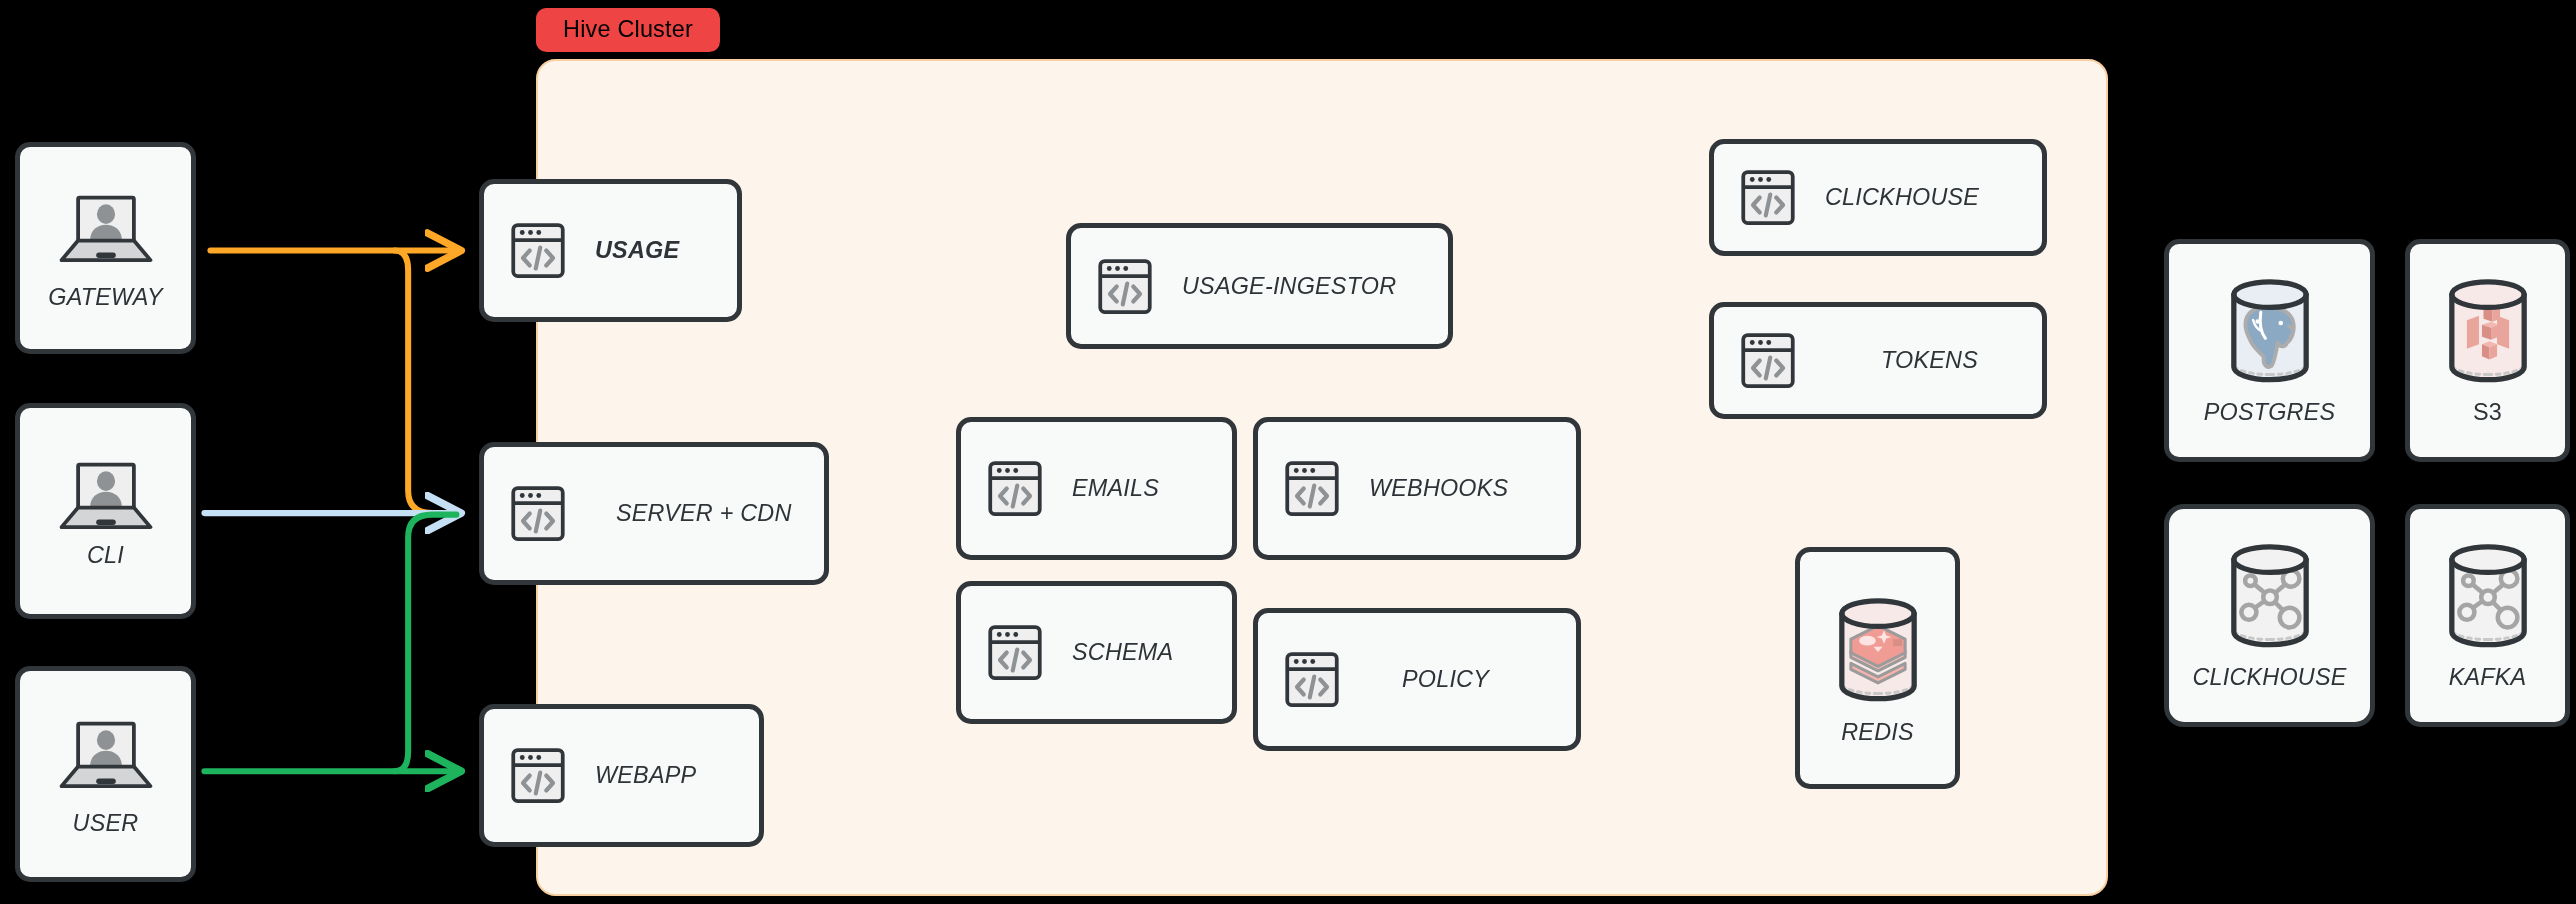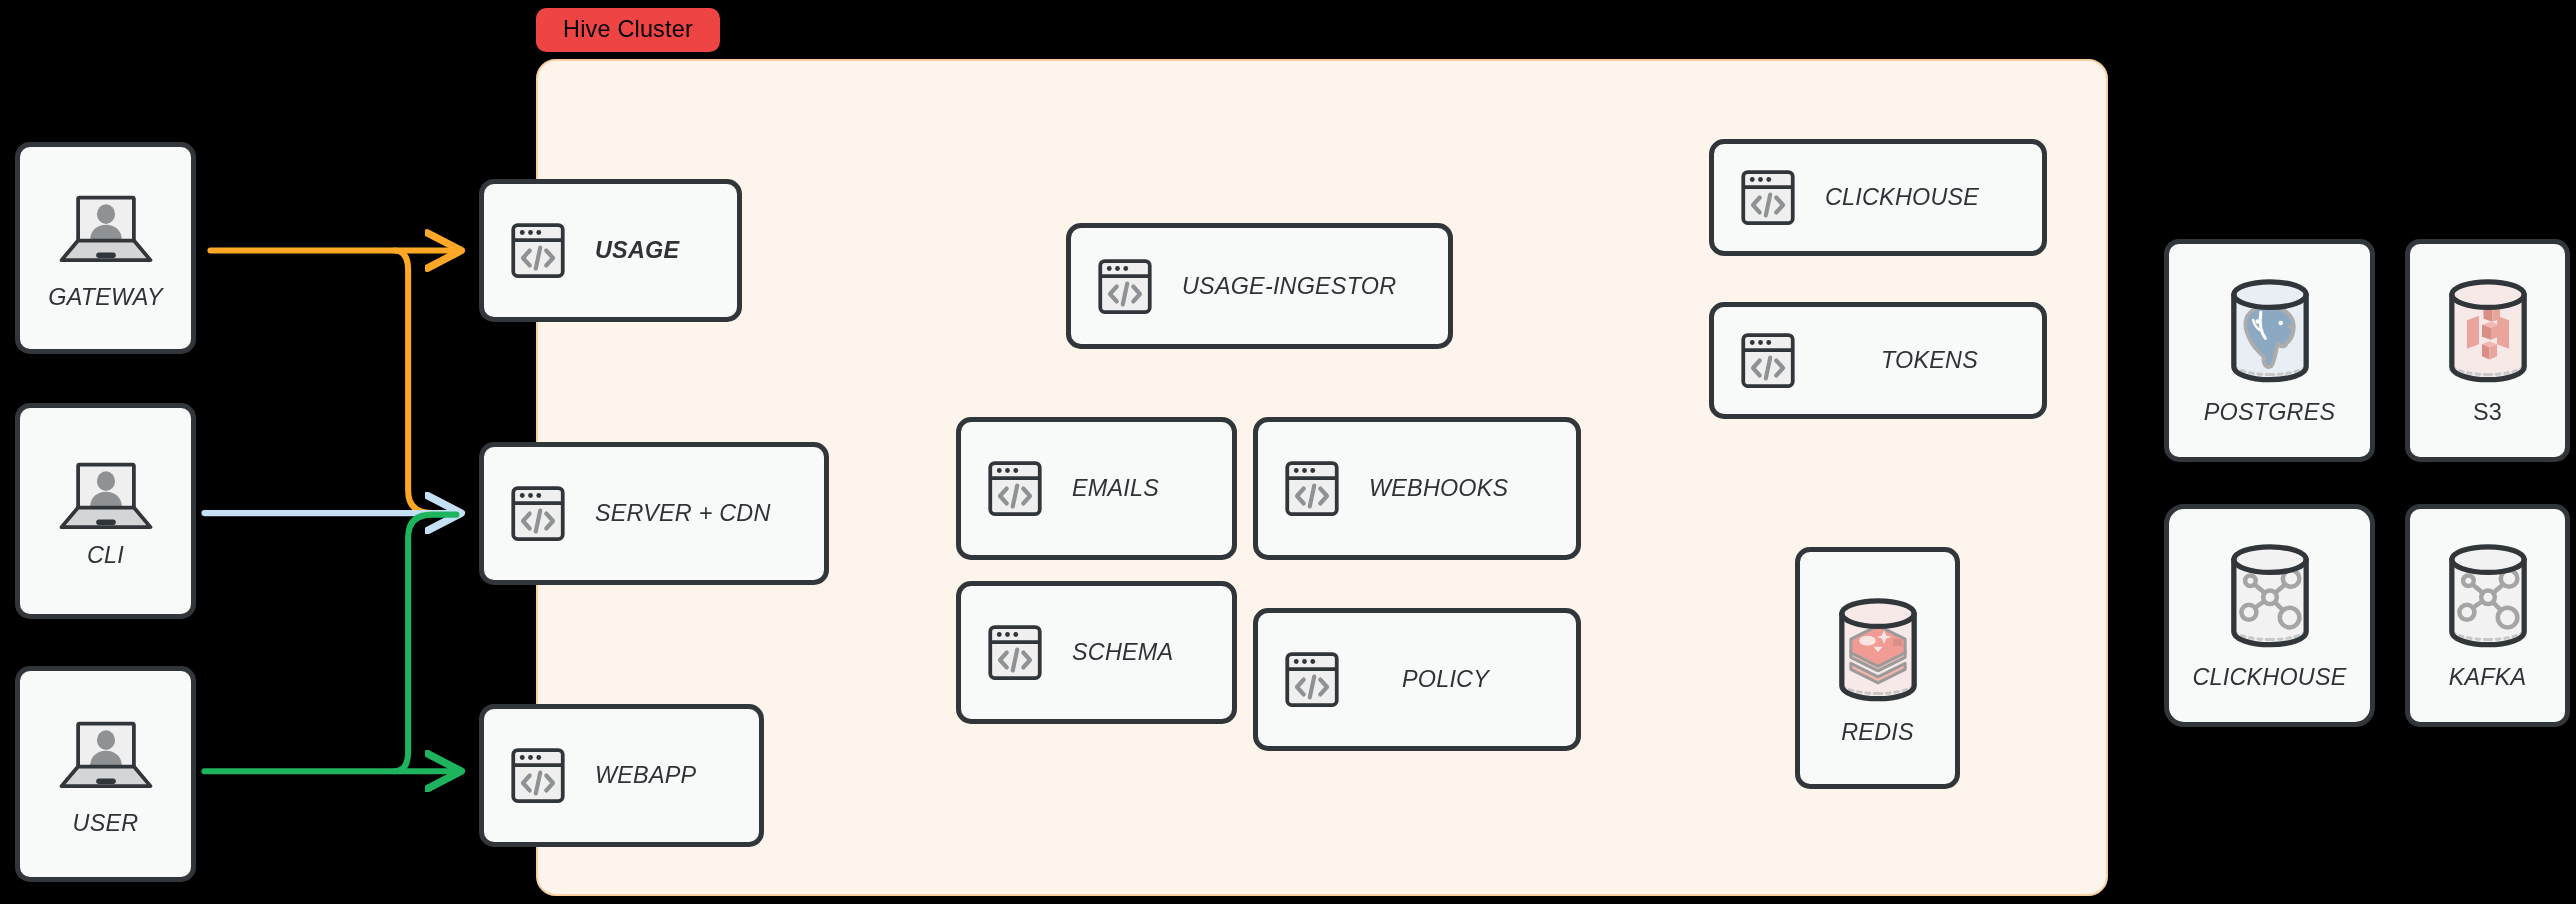--- a/index.html
+++ b/index.html
@@ -175,21 +175,21 @@
       <circle cx="38" cy="14" r="3.2" fill="#31363B"></circle>
       <g fill="none" stroke="#8E9294" stroke-width="5.5" stroke-linecap="round" stroke-linejoin="round">
         <path d="M26,38 L17,48 L26,58"></path>
         <path d="M48,38 L57,48 L48,58"></path>
         <path d="M40,34 L34,62"></path>
       </g>
     </svg>
     <span class="node-label" style="font-size:23.4px; margin-left:29px;font-weight:bold;">USAGE</span>
   </div>
 
-  <div class="node horiz" style="left:479px; top:442px; width:350px; height:143px; padding-left:26px;">
+  <div class="node horiz" style="left:479px; top:442px; width:350px; height:143px; padding-left:26px;gap:21px;">
     <svg class="code-icon" width="56" height="57" viewBox="0 0 74 76">
       <rect x="4" y="4" width="66" height="68" rx="6" fill="#EFEFEF" stroke="#31363B" stroke-width="5"></rect>
       <line x1="4" y1="24" x2="70" y2="24" stroke="#31363B" stroke-width="5"></line>
       <circle cx="16" cy="14" r="3.2" fill="#31363B"></circle>
       <circle cx="27" cy="14" r="3.2" fill="#31363B"></circle>
       <circle cx="38" cy="14" r="3.2" fill="#31363B"></circle>
       <g fill="none" stroke="#8E9294" stroke-width="5.5" stroke-linecap="round" stroke-linejoin="round">
         <path d="M26,38 L17,48 L26,58"></path>
         <path d="M48,38 L57,48 L48,58"></path>
         <path d="M40,34 L34,62"></path>

